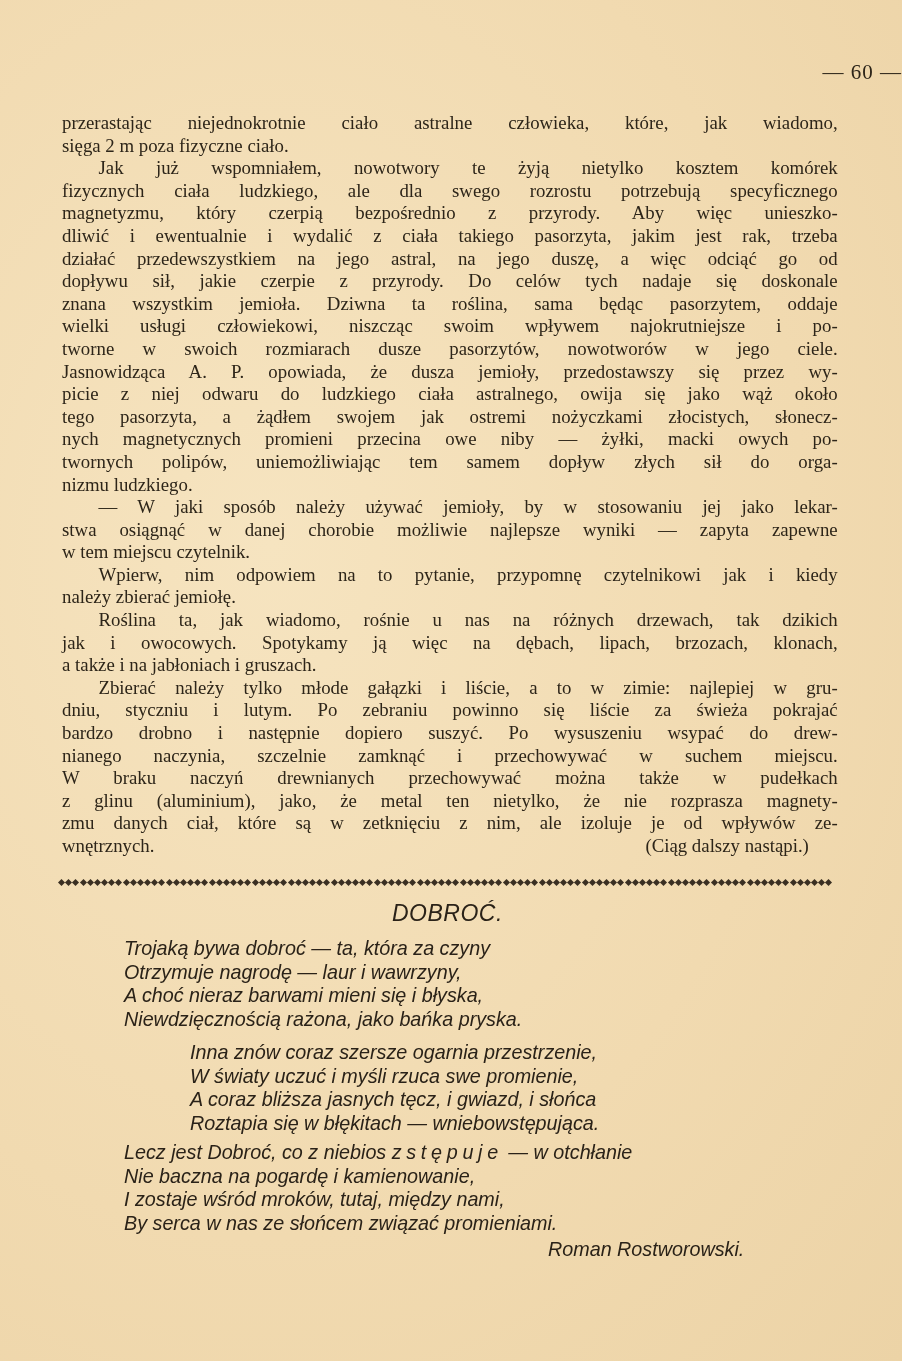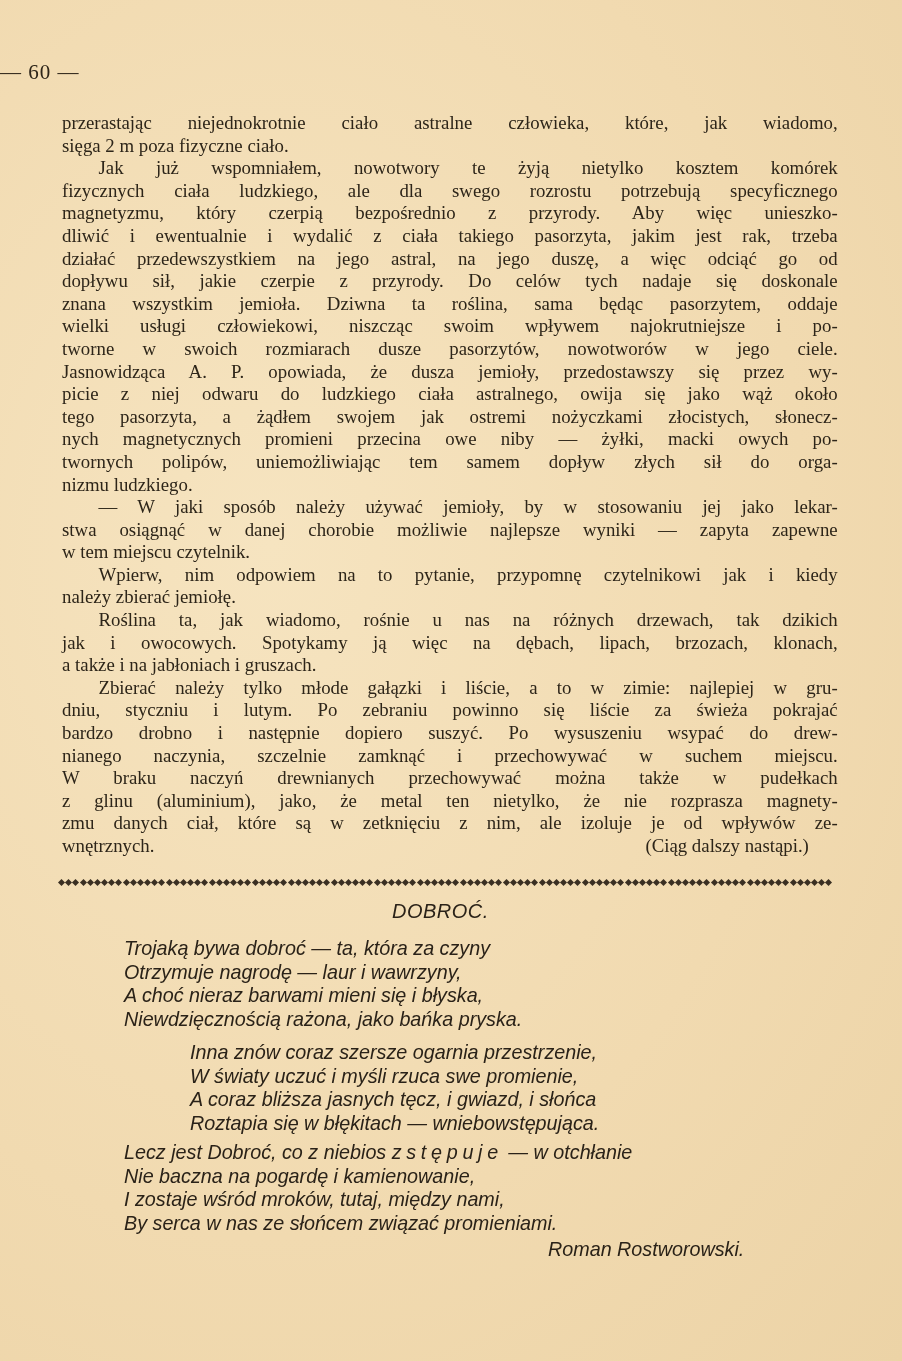--- a/index.html
+++ b/index.html
@@ -5,21 +5,21 @@
   html, body { margin: 0; padding: 0; }
   body {
     width: 902px; height: 1361px; overflow: hidden;
     background: #f3dfb7;
     background-image: radial-gradient(ellipse at 30% 40%, #f6e4c0 0%, #f1dab0 60%, #ecd3a6 100%);
     color: #2a2218;
     font-family: "Liberation Serif", "DejaVu Serif", serif;
     position: relative;
   }
   .page-number {
-    position: absolute; top: 60px; left: 0; width: 902px; text-align: left;
+    position: absolute; top: 60px; left: 0; width: 902px; text-align: right;
     font-size: 21px; letter-spacing: 1px; color: #2d2519;
   }
   .prose {
     position: absolute; top: 112px; left: 62px; width: 776px;
     font-size: 19.6px; line-height: 22.6px; color: #2d2519;
     text-align: justify;
     font-family: "Liberation Serif", serif;
     transform: scaleX(0.96); transform-origin: left top;
     width: 808px;
   }
@@ -36,21 +36,21 @@
   .rule span {
     display: inline-block; width: 5px; height: 5px; background: #3a2f22;
     transform: rotate(45deg); margin: 0 1px;
   }
   .poem {
     position: absolute; left: 0; top: 898px; width: 902px;
     font-family: "Liberation Sans", "DejaVu Sans", sans-serif;
     font-style: italic; color: #2a2218;
   }
   .poem-title {
-    position: absolute; top: 2px; left: 392px; font-size: 20px; letter-spacing: 0.5px;
+    position: absolute; top: 2px; left: 392px; font-size: 23px; letter-spacing: 0.5px;
   }
   .stanza { position: absolute; font-size: 21px; line-height: 23.5px; transform: scaleX(0.94); transform-origin: left top; }
   .stanza div { white-space: nowrap; }
   .stanza-1 { top: 38px; left: 124px; }
   .stanza-2 { top: 142px; left: 190px; }
   .stanza-3 { top: 242px; left: 124px; }
   .author { position: absolute; top: 339px; left: 548px; font-size: 21px; transform: scaleX(0.94); transform-origin: left top; white-space: nowrap; }
   .spaced { letter-spacing: 5px; }
 </style>
 </head>

